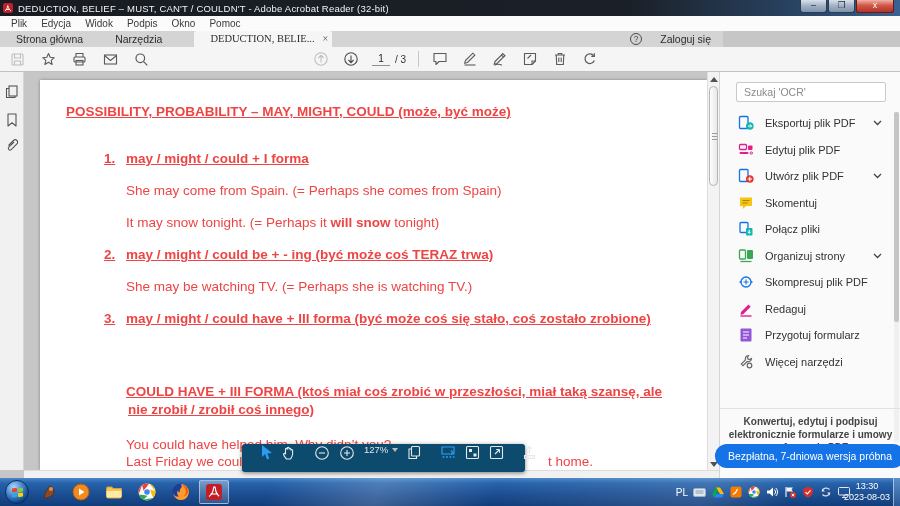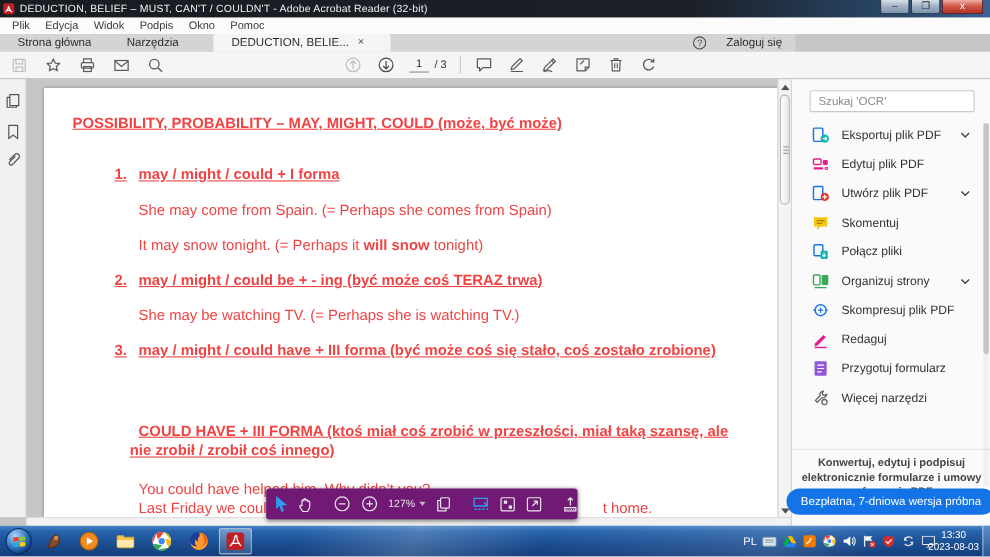--- a/index.html
+++ b/index.html
@@ -24,22 +24,22 @@
 
   
   .menubar { position:absolute; top:16px; left:0; width:900px; height:15px; background:#fbfbfb;
     display:flex; align-items:center; padding-left:4px; }
   .menubar .mitem { font-size:10px; color:#3a3a3a; padding:0 7px; cursor:default; }
 
   
   .tabbar { position:absolute; top:31px; left:0; width:723px; height:16px; background:#d4d4d4;
     display:flex; align-items:flex-end; }
   .tab { font-size:10.5px; color:#2d2d2d; padding:0 16px; line-height:16px; white-space:nowrap; }
-  .tab.doc { background:#f5f5f5; margin-left:16px; border-radius:2px 2px 0 0; padding-right:24px;
-    display:flex; align-items:center; gap:8px; }
+  .tab.doc { background:#f5f5f5; margin-left:16px; border-radius:2px 2px 0 0; padding-right:4px;
+    display:flex; align-items:center; gap:8px;font-family:Liberation Serif, serif; }
   .tab.doc .x { font-size:10px; color:#555; }
   .tabbar-right { position:absolute; right:12px; top:0; height:16px; display:flex; align-items:center; gap:18px; }
   .helpcircle { width:12px; height:12px; border:1px solid #4d4d4d; border-radius:50%; font-size:8.5px;
     color:#4d4d4d; text-align:center; line-height:11px; }
   .signin { font-size:10.5px; color:#2d2d2d; }
 
   
   .toolbar { position:absolute; top:47px; left:0; width:900px; height:25px; background:#f5f5f5;
     border-bottom:1px solid #c2c2c2; }
   .tb-left { position:absolute; left:8px; top:0; height:24px; display:flex; align-items:center; gap:13px; }
@@ -86,22 +86,22 @@
   .rp-scroll { position:absolute; top:40px; right:1px; width:5px; height:330px; background:#f0f0f0; }
   .rp-thumb { position:absolute; top:0; left:0; width:5px; height:210px; background:#c6c6c6; border-radius:2px; }
   .rp-divider { position:absolute; top:336px; left:0; width:100%; height:1px; background:#e2e2e2; }
   .promo { position:absolute; top:343px; left:8px; width:165px; font-size:10px; font-weight:bold; color:#454545;
     text-align:center; line-height:13px; }
   .trialbtn { position:absolute; top:372px; left:50%; transform:translateX(-50%); background:#1473e6; color:#fff;
     font-size:10.5px; padding:6px 13px; border-radius:14px; border:none; white-space:nowrap; cursor:pointer;
     font-family:"Liberation Sans",sans-serif; }
 
   
-  .hud { position:absolute; top:444px; left:242px; width:283px; height:28px; background:#701a75; border-radius:3px;
-    box-shadow:0 1px 4px rgba(0,0,0,.5); display:flex; align-items:center; gap:9px; padding:0 7px; z-index:30; }
+  .hud { position:absolute; top:444px; left:242px; width:283px; height:28px; background:#0c4a6e; border-radius:3px;
+    box-shadow:0 1px 4px rgba(0,0,0,.5); display:flex; align-items:flex-start; gap:9px; padding:0 18px; z-index:30; }
   .hudico { display:flex; align-items:center; justify-content:center; width:17px; height:17px; cursor:pointer; }
   .hud-sep { width:1px; height:16px; background:#4d4d4d; }
   .hud-zoom { display:flex; align-items:center; gap:4px; cursor:pointer; }
   .hud-zoom .z { color:#e6e6e6; font-size:9.5px; }
 
   
   .taskbar { position:absolute; top:478px; left:0; width:900px; height:28px;
     background:linear-gradient(180deg,#4a86c8 0%,#2763ab 18%,#1c4f94 55%,#123d7a 100%); overflow:hidden; }
   .taskbar::before { content:""; position:absolute; left:0; top:0; width:100%; height:100%;
     background:linear-gradient(115deg,rgba(255,255,255,0) 30%,rgba(255,255,255,.18) 42%,rgba(255,255,255,0) 55%,rgba(255,255,255,.12) 78%,rgba(255,255,255,0) 88%); }
@@ -284,21 +284,21 @@
       </div>
 
       <div class="pg h" style="left:64px; top:167px">2.</div>
       <div class="pg h" style="left:86px; top:167px">may / might / could be + - ing  (być może coś TERAZ trwa)</div>
       <div class="pg" style="left:86px; top:199px">She may be watching TV. (= Perhaps she is watching TV.)</div>
 
       <div class="pg h" style="left:64px; top:231px">3.</div>
       <div class="pg h" style="left:86px; top:231px">may / might / could have + III forma  (być może coś się stało, coś zostało zrobione)</div>
 
       <div class="pg h" style="left:86px; top:304px">COULD HAVE + III FORMA  (ktoś miał coś zrobić w przeszłości, miał taką szansę, ale</div>
-      <div class="pg h" style="left:78px; top:322px">nie zrobił / zrobił coś innego)</div>
+      <div class="pg h" style="left:88px; top:322px">nie zrobił / zrobił coś innego)</div>
       <div class="pg" style="left:86px; top:357px">You could have helped him. Why didn’t you?</div>
       <div class="pg" style="left:86px; top:374px">Last Friday we could</div>
       <div class="pg" style="left:508px; top:374px">t home.</div>
     </div>
   </div>
   <div class="hscroll"></div>
 
   <div class="vscroll">
     <span class="vs-arrow" style="top:1px">
       <svg width="8" height="5" viewBox="0 0 8 5">

